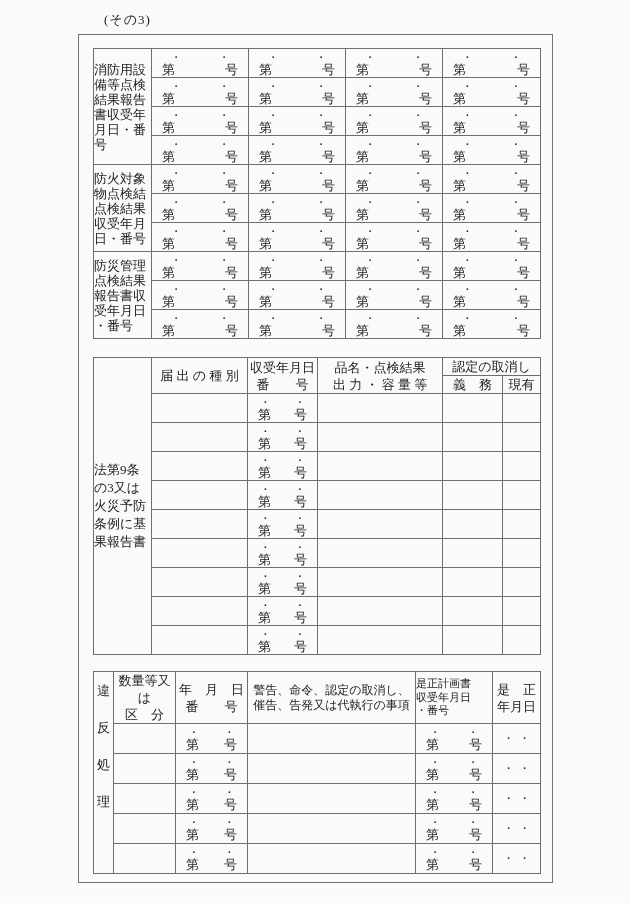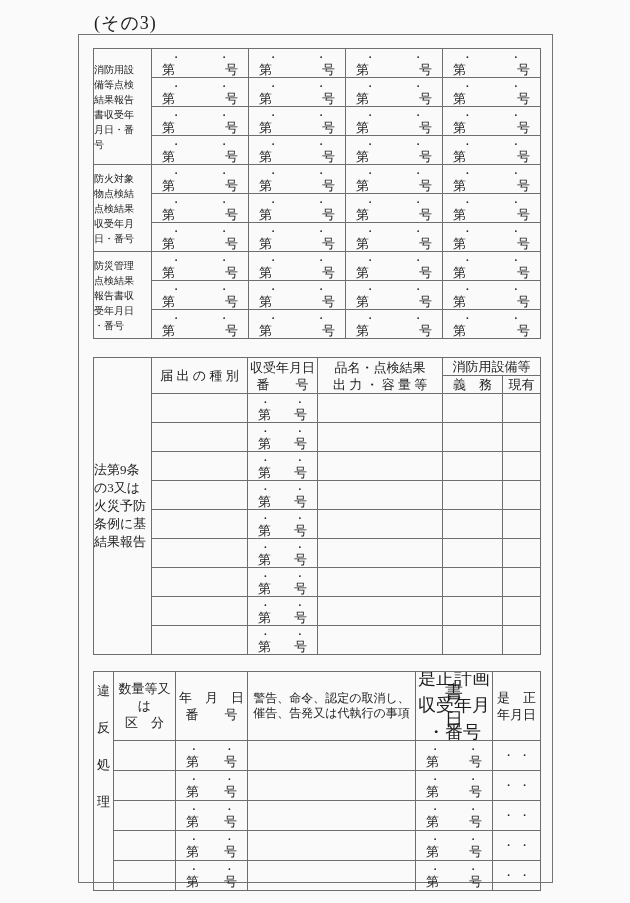--- a/index.html
+++ b/index.html
@@ -3,62 +3,62 @@
 <meta charset="utf-8">
 <style>
   html,body{margin:0;padding:0;}
   body{
     width:630px;height:903px;position:relative;
     background:#fafafa;color:#1c1c1c;
     font-family:"Liberation Serif","DejaVu Serif",serif;
     overflow:hidden;
   }
   .page-label{
-    position:absolute;left:94px;top:11px;
-    font-size:18px;letter-spacing:1px;
+    position:absolute;left:104px;top:11px;
+    font-size:13px;letter-spacing:1px;
   }
   .frame{
     position:absolute;left:78px;top:34px;width:473px;height:847px;
     border:1px solid #747474;
   }
   table.t{
     position:absolute;left:14px;border-collapse:collapse;table-layout:fixed;
   }
   table.t td{border:1px solid #6e6e6e;padding:0;overflow:hidden;}
   
   .t-top tr{height:29px;}
   .t-mid tr.hr{height:18px;}
   .t-mid tr.r{height:29px;}
   .t-bot tr.hr{height:40px;}
   .t-bot tr.r{height:30px;}
   
   td.lbl{
     vertical-align:middle;white-space:pre-line;
-    font-size:10px;line-height:15px;text-align:left;padding-left:5px;
+    font-size:13px;line-height:15px;text-align:left;padding-left:5px;
   }
   td.mlbl{
     vertical-align:middle;white-space:pre-line;
     font-size:13px;line-height:18px;text-align:left;padding-left:5px;
   }
   td.vlbl{
     vertical-align:top;white-space:pre-line;text-align:center;
     font-size:13px;line-height:37px;padding-top:28px;
   }
   
   td.hd{
     vertical-align:middle;text-align:center;white-space:pre-line;
     font-size:13px;line-height:17px;
   }
   td.hd-small{
     vertical-align:middle;text-align:center;white-space:pre-line;
     font-size:12px;line-height:15px;
   }
   td.hd-plan{
-    vertical-align:middle;text-align:center;white-space:pre-line;
-    font-size:18px;line-height:13.5px;padding-left:4px;margin-top:25px;
+    vertical-align:middle;text-align:left;white-space:pre-line;
+    font-size:11px;line-height:13.5px;padding-left:4px;margin-top:25px;
   }
   
   td.nc{vertical-align:top;}
   .dots{display:flex;margin-top:3px;font-size:11px;line-height:11px;}
   .dots span{flex:1;text-align:center;}
   .dg{display:flex;justify-content:space-between;padding:0 10px;font-size:13px;line-height:14px;}
   
   td.dc{vertical-align:middle;}
   .dcl{display:flex;justify-content:space-between;padding:0 10px;font-size:11px;line-height:11px;}
   td.e{background:transparent;}
@@ -529,27 +529,27 @@
         <col style="width:125px">
         <col style="width:60px">
         <col style="width:38px">
       </colgroup>
     <tbody>
       <tr class="hr">
         <td class="mlbl" rowspan="11">法第9条
 の3又は
 火災予防
 条例に基
-結果報告</td>
+果報告書</td>
         <td class="hd" rowspan="2">届 出 の 種 別</td>
         <td class="hd" rowspan="2">収受年月日
 番　　号</td>
         <td class="hd" rowspan="2">品名・点検結果
 出 力 ・ 容 量 等</td>
-        <td class="hd" colspan="2">消防用設備等</td>
+        <td class="hd" colspan="2">認定の取消し</td>
       </tr>
       <tr class="hr">
         <td class="hd">義　務</td>
         <td class="hd">現有</td>
       </tr>
       <tr class="r">
         <td class="e"></td>
         <td class="nc">
           <div class="dots">
               <span>・</span>

